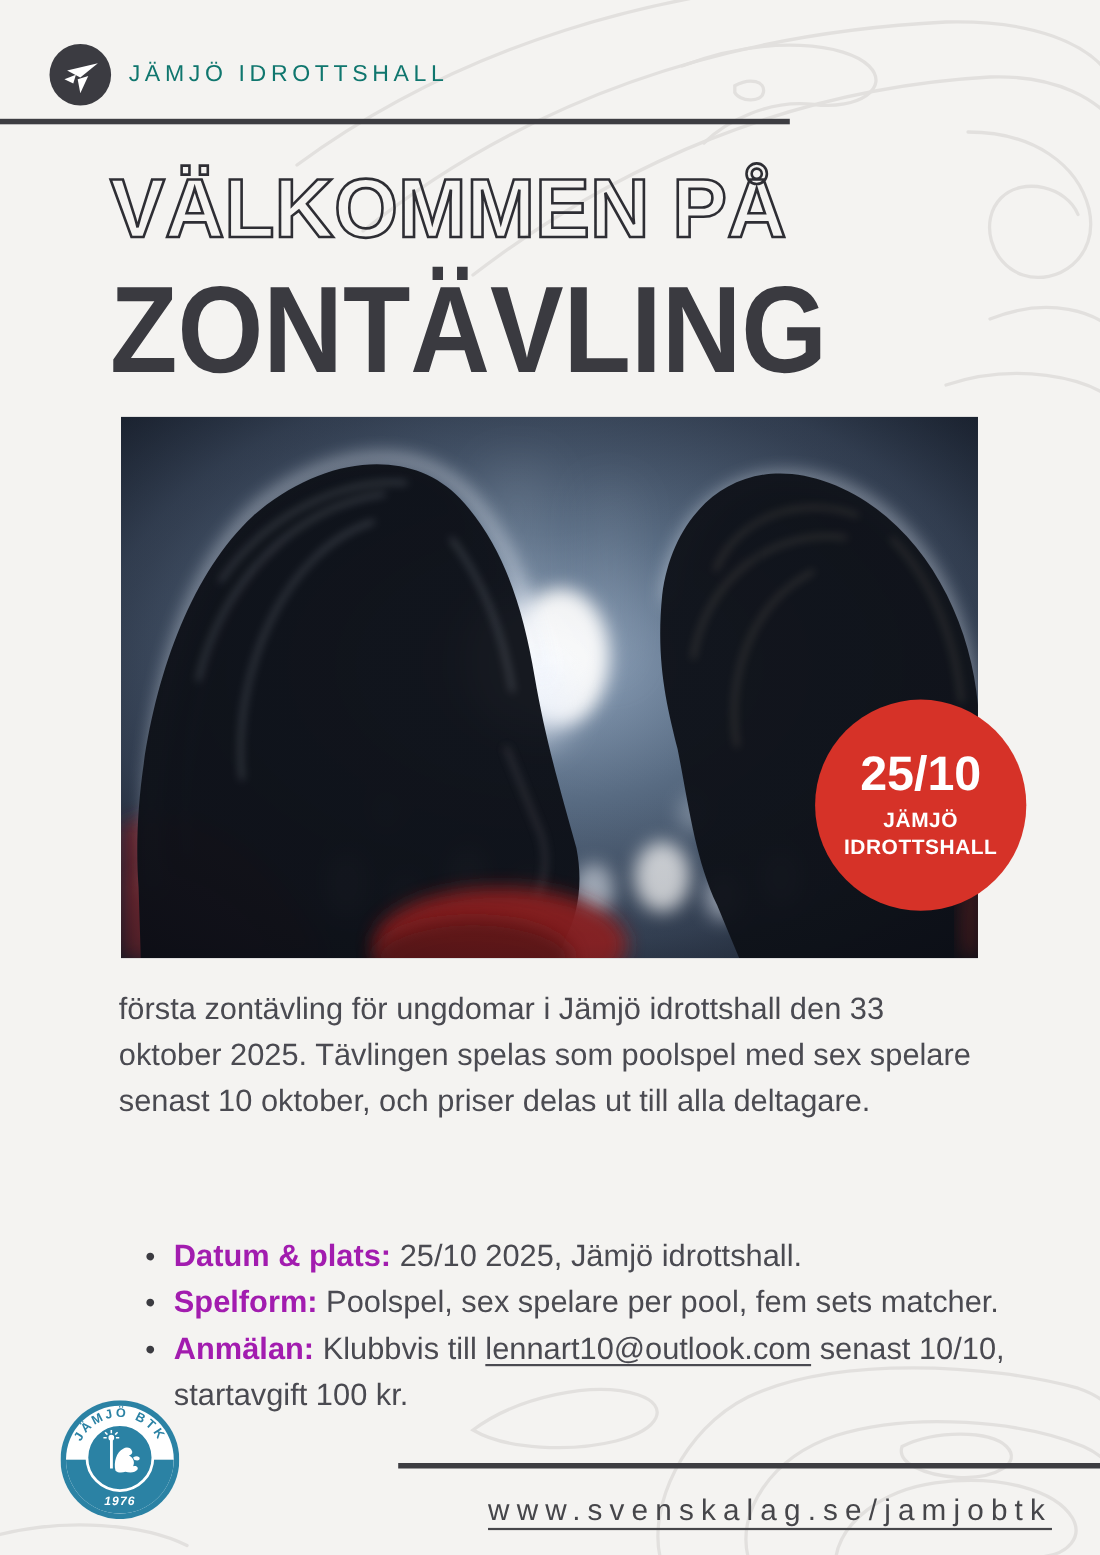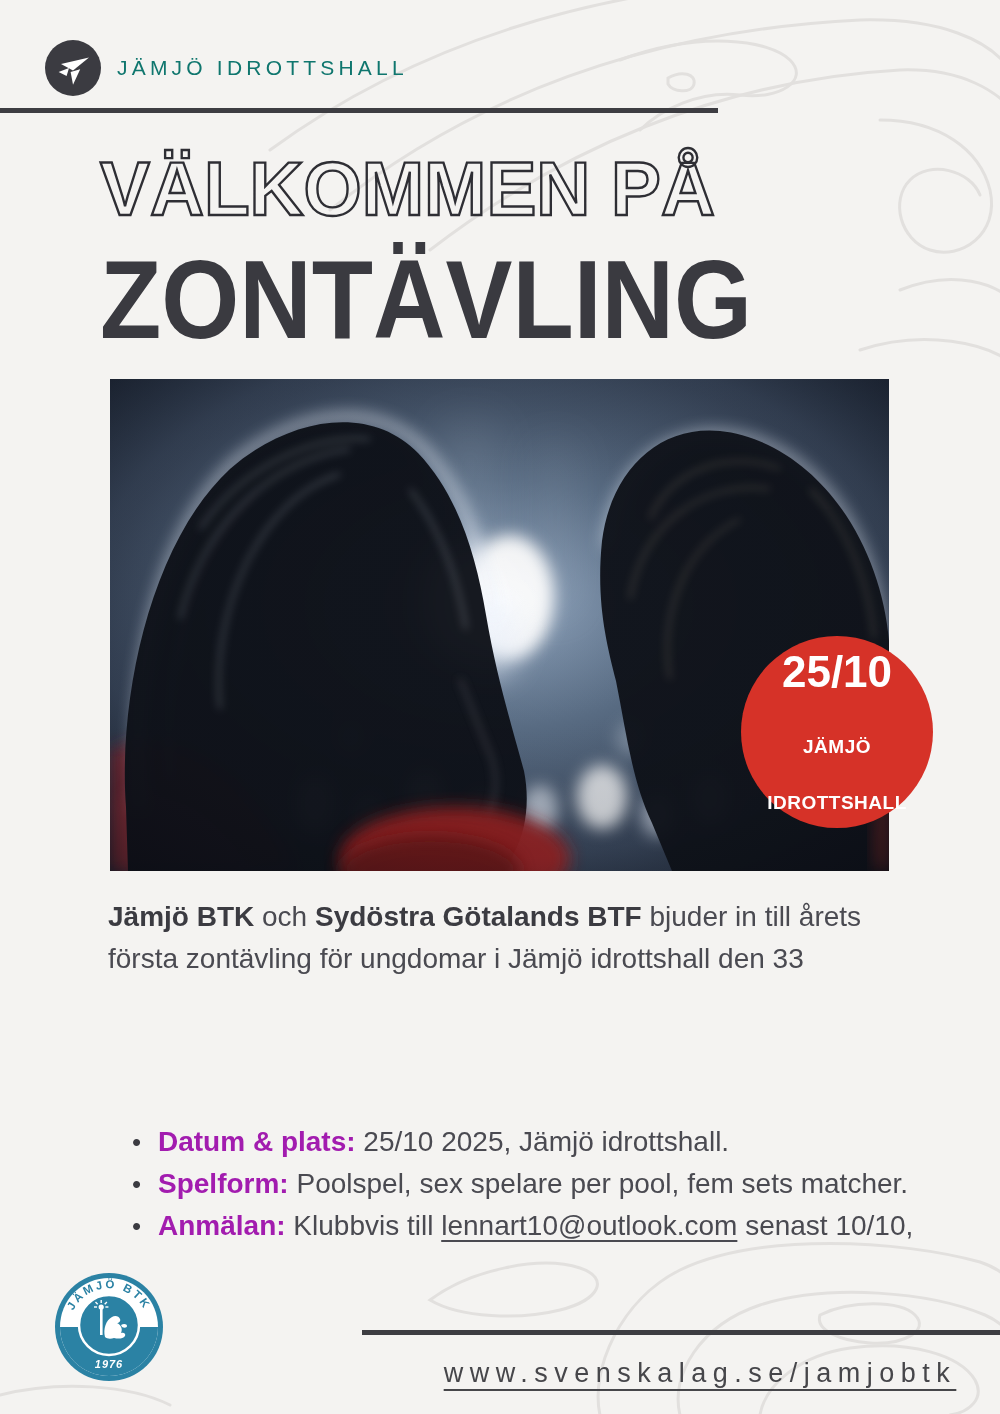--- a/index.html
+++ b/index.html
@@ -31,21 +31,21 @@
   
   .hero{
     left:110px;top:379px;width:779px;height:492px;overflow:hidden;
     background:#232d3e;
   }
 
   
   .badge{
     left:741px;top:636px;width:192px;height:192px;border-radius:50%;
     display:flex;flex-direction:column;align-items:center;justify-content:center;
-    color:#fff;text-align:center;gap:32px;
+    color:#fff;text-align:center;
   }
   .badge-date{font-size:44px;font-weight:bold;line-height:46px;margin-bottom:8px;}
   .badge-venue{font-size:19px;font-weight:600;line-height:24px;letter-spacing:.5px;}
 
   
   .intro{
     left:108px;top:896px;font-size:28px;line-height:42px;color:#4a4a51;
     white-space:nowrap;
   }
   .intro b{color:#3b3b41;}
@@ -203,37 +203,39 @@
   </svg>
 </div>
 
 <div class="abs badge" style="background:#d63228;">
   <div class="badge-date">25/10</div>
   <div class="badge-venue">JÄMJÖ</div>
   <div class="badge-venue">IDROTTSHALL</div>
 </div>
 
 <div class="abs intro">
-  <div><b>Jämjö BTK</b><span> och </span><b>Sydöstra Götalands BTF</b><span> bjuder in till årets</span></div>
   <div>första zontävling för ungdomar i Jämjö idrottshall den 33</div>
+  <div>oktober 2025. Tävlingen spelas som poolspel med sex spelare</div>
+  <div>senast 10 oktober, och priser delas ut till alla deltagare.</div>
 </div>
 
 <div class="abs bullets">
   <div class="bullet-row">
     <span class="bullet-dot">•</span>
     <span><b>Datum &amp; plats:</b><span> 25/10 2025, Jämjö idrottshall.</span></span>
   </div>
   <div class="bullet-row">
     <span class="bullet-dot">•</span>
     <span><b>Spelform:</b><span> Poolspel, sex spelare per pool, fem sets matcher.</span></span>
   </div>
   <div class="bullet-row">
     <span class="bullet-dot">•</span>
     <span><b>Anmälan:</b><span> Klubbvis till </span><a class="email-link" href="#">lennart10@outlook.com</a><span> senast 10/10,</span></span>
   </div>
+  <div class="bullet-cont">startavgift 100 kr.</div>
 </div>
 
 <svg class="abs club-logo" viewBox="-54 -54 108 108">
   <defs>
     <clipPath id="innerClip">
         <circle cx="0" cy="0" r="49"></circle>
       </clipPath>
     <path id="arcPath" d="M -39,7 A 39.5,39.5 0 1 1 39,7" fill="none"></path>
   </defs>
   <circle cx="0" cy="0" r="54" fill="#2b82a4"></circle>

